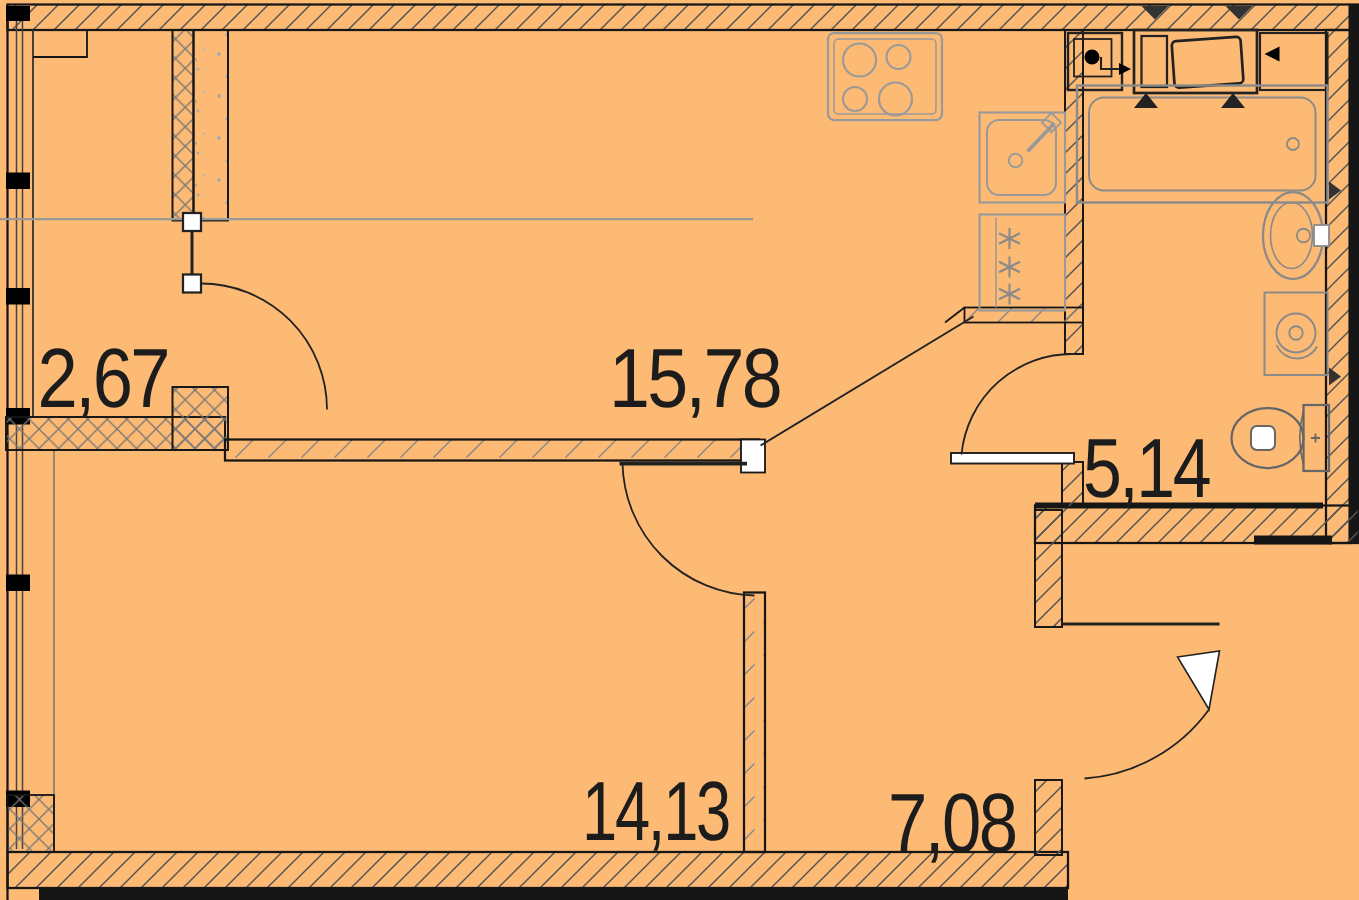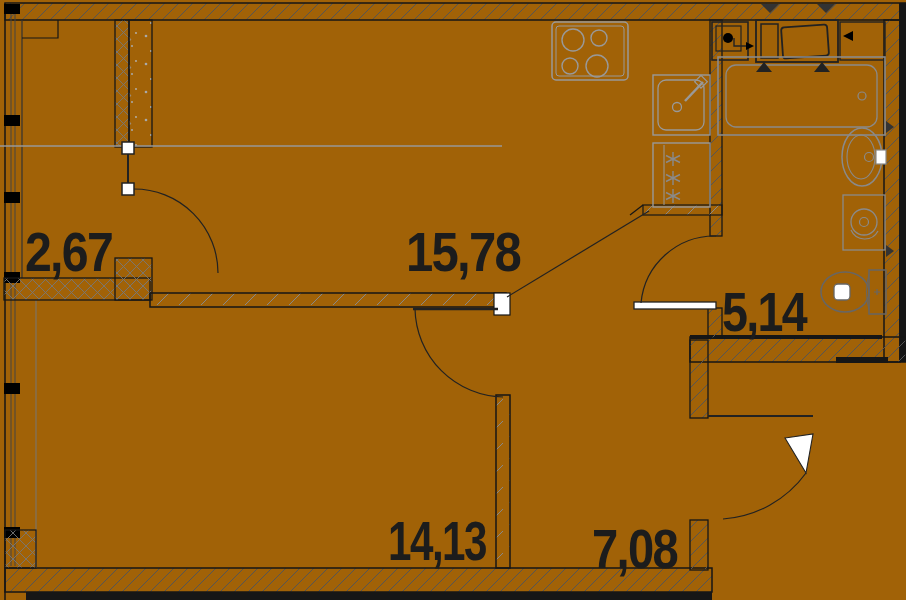--- a/index.html
+++ b/index.html
@@ -1,16 +1,16 @@
 <!DOCTYPE html>
 <html><head>
 <meta charset="utf-8">
 <style>
   html,body{margin:0;padding:0;background:#ffffff;}
-  .stage{width:906px;height:600px;position:relative;background:#a16207;overflow:hidden;font-weight:bold;}
+  .stage{width:906px;height:600px;position:relative;background:#fdba74;overflow:hidden;}
   svg{display:block;}
   text.area-label{
     font-family:"Liberation Sans", sans-serif;
     fill:#1c1c1c;
     font-size:56px;
     letter-spacing:-2px;
   }
 </style>
 </head>
 <body>

